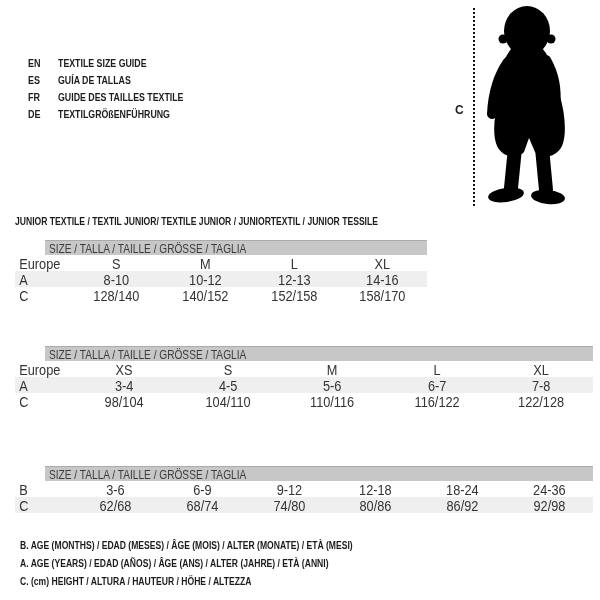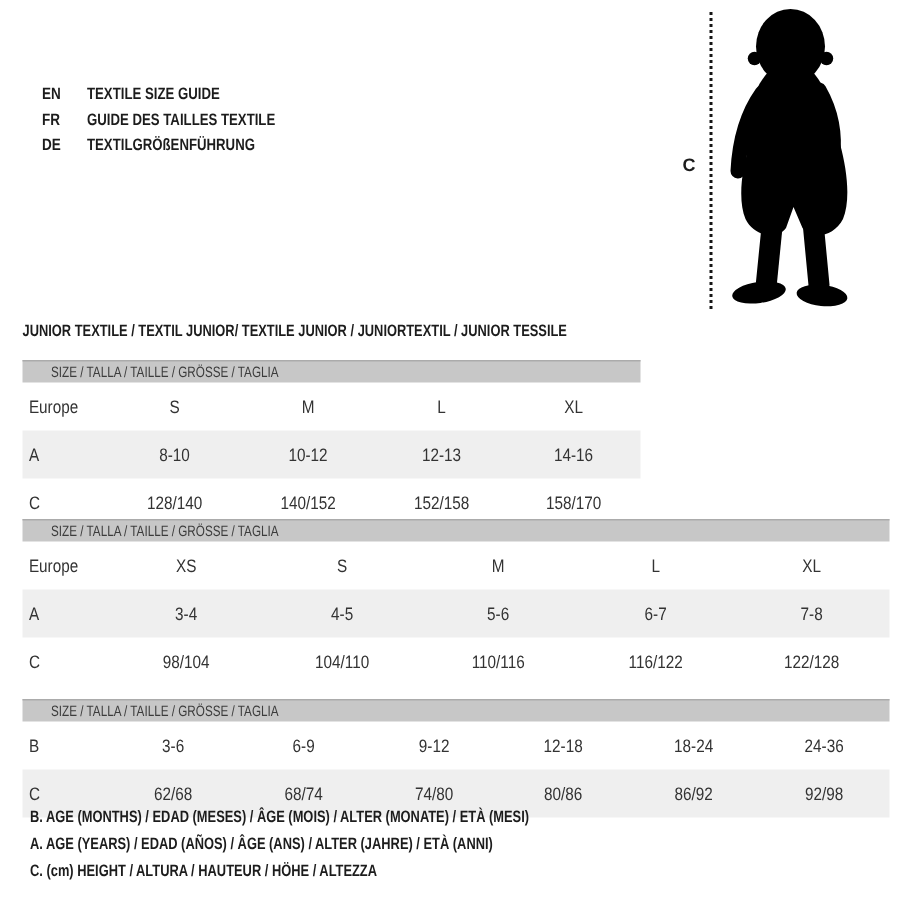--- a/index.html
+++ b/index.html
@@ -29,40 +29,44 @@
   #t3-title { top:423px; }
 
   
   .tbl { position:absolute; left:15px; }
   #t1 { top:240px; width:412px; }
   #t2 { top:346px; width:578px; }
   #t3 { top:466px; width:578px; }
   .bar {
     box-sizing:border-box; height:15px; background:var(--bar-bg,#c7c7c7);
     border-top:1px solid #ababab; display:flex; align-items:center;
-    padding-left:19px; font-size:10px; color:#3c3c3c;
+    padding-left:4px; font-size:13px; color:#3c3c3c;margin-left:30px;
   }
-  .trow { display:flex; height:32px; align-items:center; font-size:12px; color:#333; }
+  .trow { display:flex; height:16px; align-items:center; font-size:15px; color:#333; }
   .trow.alt { background:var(--alt-row-bg,#efefef); }
   .cell-label { width:52px; padding-left:5px; transform:scaleX(0.85); transform-origin:0 50%; }
   .cell { flex:1; text-align:center; transform:scaleX(0.85); white-space:nowrap; }
 
   
   .footnotes { position:absolute; left:20px; top:536px; }
   .footnote { height:18px; font-weight:bold; font-size:11px; line-height:18px; white-space:nowrap; }
 </style>
 </head>
 <body>
 
 <div class="canvas">
 
   <div class="langs" id="langs">
       <div class="lang-row">
         <span class="lang-code">EN</span>
         <span class="lang-title">TEXTILE SIZE GUIDE</span>
+      </div>
+      <div class="lang-row">
+        <span class="lang-code">ES</span>
+        <span class="lang-title">GUÍA DE TALLAS</span>
       </div>
       <div class="lang-row">
         <span class="lang-code">FR</span>
         <span class="lang-title">GUIDE DES TAILLES TEXTILE</span>
       </div>
       <div class="lang-row">
         <span class="lang-code">DE</span>
         <span class="lang-title">TEXTILGRÖßENFÜHRUNG</span>
       </div>
     </div>

